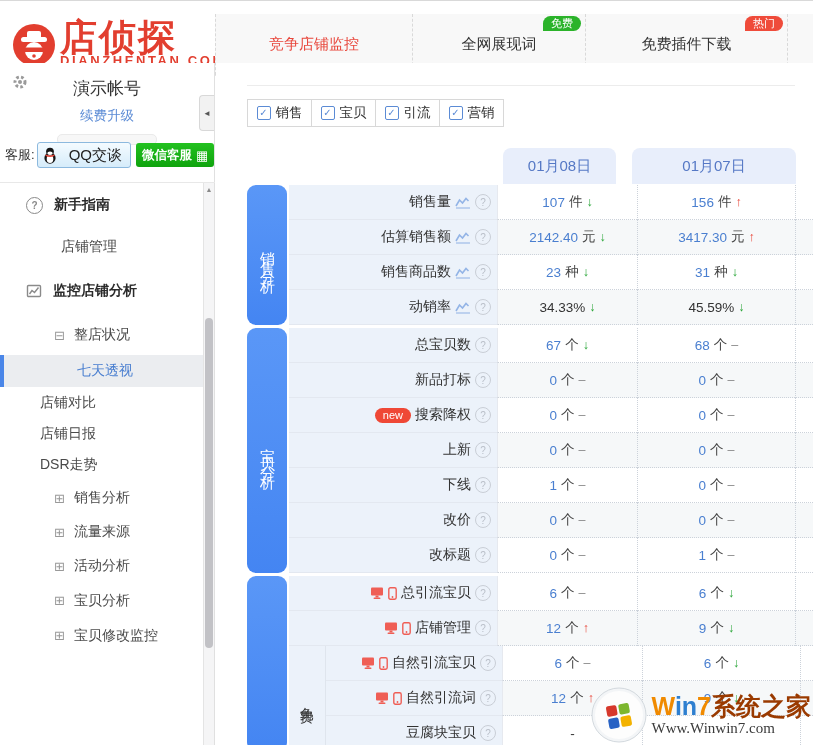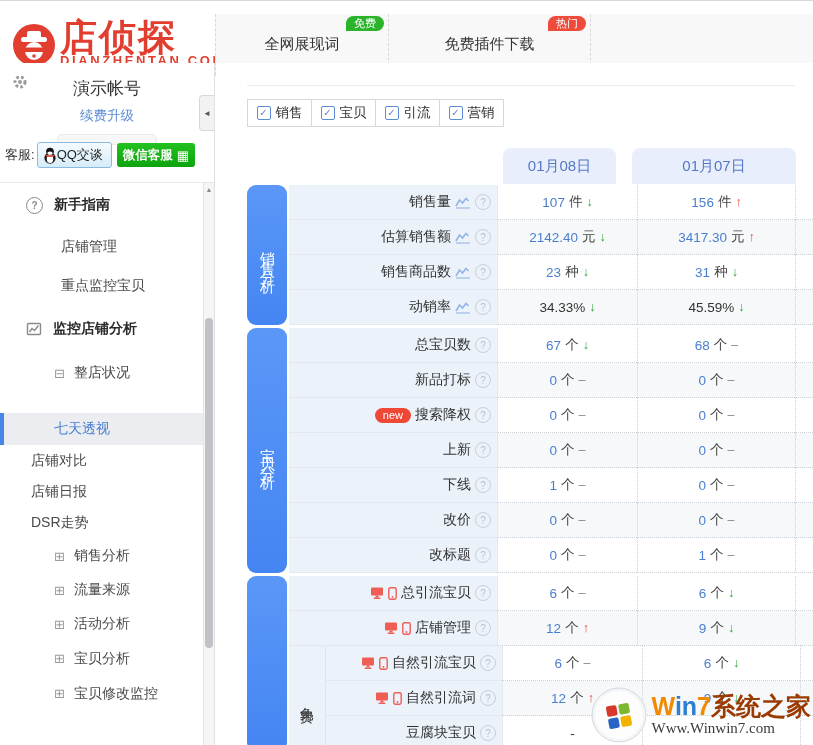--- a/index.html
+++ b/index.html
@@ -25,32 +25,32 @@
 
   
   .side{position:absolute;left:0;top:62px;width:215px;bottom:0;background:#fff;border-right:1px solid #e0e0e0;box-sizing:border-box;}
   .gear{position:absolute;left:12px;top:11px;}
   .acct-name{text-align:center;font-size:17px;color:#333;margin-top:14px;}
   .acct-renew{text-align:center;font-size:13.5px;color:#5b8bd5;margin-top:7px;cursor:pointer;}
   .prog{margin:9px auto 0;width:98px;height:9px;border-radius:5px;background:#f7f7f7;border:1px solid #eaeaea;}
   .collapse{position:absolute;right:0;top:32px;width:14px;height:34px;background:#f2f2f2;border:1px solid #d8d8d8;border-right:none;border-radius:4px 0 0 4px;display:flex;align-items:center;justify-content:center;font-size:8px;color:#555;cursor:pointer;}
   .svc{position:absolute;left:0;top:79px;width:215px;height:26px;display:flex;align-items:center;}
   .svc-lb{font-size:13px;color:#333;margin-left:5px;}
-  .qq-btn{margin-left:2px;height:24px;display:flex;align-items:center;gap:0;padding:0 8px 0 5px;border:1px solid #8cb9de;border-radius:3px;background:linear-gradient(#f4fbff,#d6ecfa);font-size:13px;color:#222;cursor:pointer;}
+  .qq-btn{margin-left:2px;height:24px;display:flex;align-items:center;gap:12px;padding:0 8px 0 5px;border:1px solid #8cb9de;border-radius:3px;background:linear-gradient(#f4fbff,#d6ecfa);font-size:15px;color:#222;cursor:pointer;}
   .wx-btn{margin-left:5px;height:24px;display:flex;align-items:center;gap:4px;padding:0 6px;border-radius:3px;background:linear-gradient(#23c120,#0fa30d);font-size:12.5px;font-weight:700;color:#fff;cursor:pointer;}
   .wx-qr{font-size:13px;line-height:1;}
   .side-div{position:absolute;left:0;top:119px;width:215px;border-top:1px solid #e8e8e8;}
   .menu{position:absolute;left:0;top:120px;width:204px;bottom:0;overflow:hidden;}
   .mi{display:flex;align-items:center;font-size:14px;color:#4a4a4a;cursor:pointer;box-sizing:border-box;}
   .mi.lv0{font-weight:700;color:#2b2b2b;padding-left:26px;gap:11px;}
   .mi.lv1{padding-left:61px;}
   .mi.lv1i{padding-left:54px;gap:9px;}
-  .mi.lv2{padding-left:31px;}
+  .mi.lv2{padding-left:40px;}
   .mi .pfx{color:#999;font-size:13px;}
-  .mi.active{background:#ebedf0;border-left:4px solid #4a86e8;padding-left:50px;color:#4a7fd0;margin-top:20px;}
+  .mi.active{background:#ebedf0;border-left:4px solid #4a86e8;padding-left:73px;color:#4a7fd0;}
   .qmark{width:15px;height:15px;border-radius:50%;border:1.4px solid #8a8a8a;color:#8a8a8a;font-size:10px;font-weight:700;display:flex;align-items:center;justify-content:center;}
   .sbar{position:absolute;right:0;top:120px;width:11px;bottom:0;background:#f5f5f6;border-left:1px solid #e4e4e4;box-sizing:border-box;}
   .sbar-up{position:absolute;top:3px;left:0;width:10px;text-align:center;font-size:7px;color:#8a8a8a;cursor:pointer;}
   .sbar-th{position:absolute;left:1px;top:135px;width:8px;height:330px;border-radius:4px;background:#c2c2c6;cursor:pointer;}
 
   
   .main{position:absolute;left:216px;top:62px;right:0;bottom:0;background:#fff;overflow:hidden;}
   .cdiv{position:absolute;left:31px;top:22px;width:548px;border-top:1px solid #ececec;}
   .fgroup{position:absolute;left:31px;top:36px;display:flex;}
   .fbtn{height:28px;width:65px;box-sizing:border-box;border:1px solid #d8d8d8;margin-left:-1px;background:#fff;display:flex;align-items:center;justify-content:center;gap:5px;font-size:13.5px;color:#333;cursor:pointer;}
@@ -113,20 +113,24 @@
         <circle cx="22" cy="28" r="9" fill="#fff"></circle>
         <rect x="12" y="24.5" width="20" height="4.5" fill="#e23e2f"></rect>
         <circle cx="22" cy="33" r="1.8" fill="#e23e2f"></circle>
       </svg>
       <div>
         <div class="logo-cn">店侦探</div>
         <div class="logo-en">DIANZHENTAN.COM</div>
       </div>
     </div>
     <div class="tabs">
+      <div class="tab t1 active">
+        <span>竞争店铺监控</span>
+
+      </div>
       <div class="tab t2">
         <span>全网展现词</span>
         <span class="badge green">免费</span>
       </div>
       <div class="tab t3">
         <span>免费插件下载</span>
         <span class="badge hot">热门</span>
       </div>
     </div>
   </div>
@@ -162,23 +166,20 @@
     </div>
     <div class="side-div"></div>
 
     <div class="menu">
       <div class="mi lv0" style="height:44px">
         <span class="qmark">?</span>
         <span>新手指南</span>
       </div>
       <div class="mi lv1" style="height:40px">
         <span>店铺管理</span>
-      </div>
-      <div class="mi lv1" style="height:38px">
-        <span>重点监控宝贝</span>
       </div>
       <div class="mi lv0" style="height:48px">
         <svg width="16" height="16" viewBox="0 0 16 16">
           <rect x="1.5" y="2.5" width="13" height="11" rx="1" fill="none" stroke="#8a8a8a" stroke-width="1.4"></rect>
           <polyline points="3.5,11 6,7.5 8.5,9.5 12.5,4.5" fill="none" stroke="#8a8a8a" stroke-width="1.4"></polyline>
         </svg>
         <span>监控店铺分析</span>
       </div>
       <div class="mi lv1i" style="height:40px">
         <span class="pfx">⊟</span>

